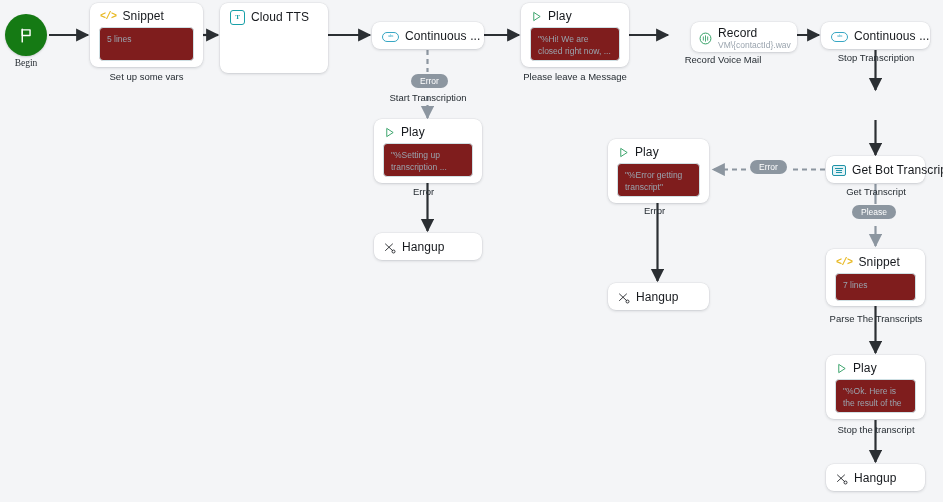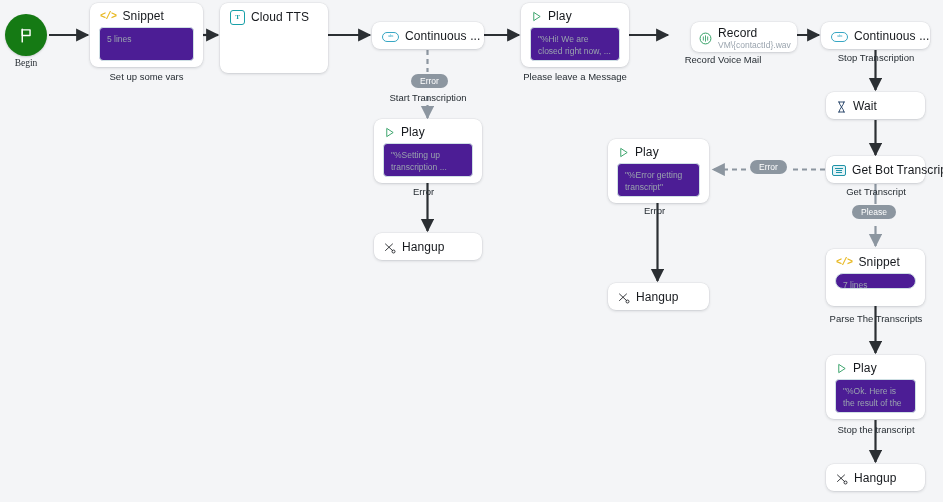--- a/index.html
+++ b/index.html
@@ -30,21 +30,21 @@
   .node.compact .hdr{padding:8px 12px 8px 10px;}
   .hdr-text{display:flex;flex-direction:column;justify-content:center;}
   .title{
     font-size:12px;font-weight:normal;color:#16191d;letter-spacing:.1px;white-space:nowrap;
   }
   .subtitle{font-size:8.5px;color:#9aa4ae;white-space:nowrap;margin-top:1px;}
   .field{
     margin:0 9px 9px 9px;
     border:1px solid #cfe0e4;
     border-radius:4px;
-    background:#4c1d95;
+    background:#7f1d1d;
     font-size:8.5px;
     color:#9aa4ae;
     padding:6px 7px;
     line-height:1.35;
     box-sizing:border-box;
     overflow:hidden;
   }
   .field.short{height:34px;}
 
   
@@ -207,51 +207,41 @@
   <div class="node compact" style="left:821px;top:22px;width:109px;height:27px;">
     <div class="hdr">
       <span class="icon ic-pill">
           <i>abc</i>
         </span>
       <span class="title">Continuous ...</span>
     </div>
   </div>
   <div class="cap" style="left:811px;top:52px;width:130px;">Stop Transcription</div>
 
-  <div class="node compact" style="left:826px;top:92px;width:99px;height:27px;">
-    <div class="hdr">
-      <span class="icon ic-wait">
-        <svg width="11" height="12" viewBox="0 0 20 24">
-            <path d="M4 2h12M4 22h12M5 2c0 6 10 14 10 20M15 2c0 6-10 14-10 20" stroke="#1f3d63" stroke-width="1.8" fill="none" stroke-linecap="round"></path>
-          </svg>
-      </span>
-      <span class="title">Wait</span>
-    </div>
-  </div>
 
   <div class="node compact" style="left:826px;top:156px;width:99px;height:27px;">
     <div class="hdr" style="padding:8px 6px;">
       <span class="icon ic-transcript">
           <span></span>
           <span></span>
           <span></span>
         </span>
       <span class="title">Get Bot Transcript</span>
     </div>
   </div>
   <div class="cap" style="left:820px;top:186px;width:112px;">Get Transcript</div>
   <div class="badge" style="left:852px;top:205px;">Please</div>
   <div class="badge" style="left:750px;top:160px;">Error</div>
 
   <div class="node" style="left:826px;top:249px;width:99px;height:57px;">
     <div class="hdr">
       <span class="icon ic-snippet">&lt;/&gt;</span>
       <span class="title">Snippet</span>
     </div>
-    <div class="field short" style="height:16px;border-radius:8px;">7 lines</div>
+    <div class="field short" style="height:28px;">7 lines</div>
   </div>
   <div class="cap" style="left:812px;top:313px;width:128px;">Parse The Transcripts</div>
 
   <div class="node" style="left:826px;top:355px;width:99px;height:64px;">
     <div class="hdr">
       <span class="icon ic-play">
         <svg width="11" height="11" viewBox="0 0 24 24">
             <path d="M6 3 L20 12 L6 21 Z" fill="none" stroke="#2f9e63" stroke-width="2" stroke-linejoin="round"></path>
           </svg>
       </span>

